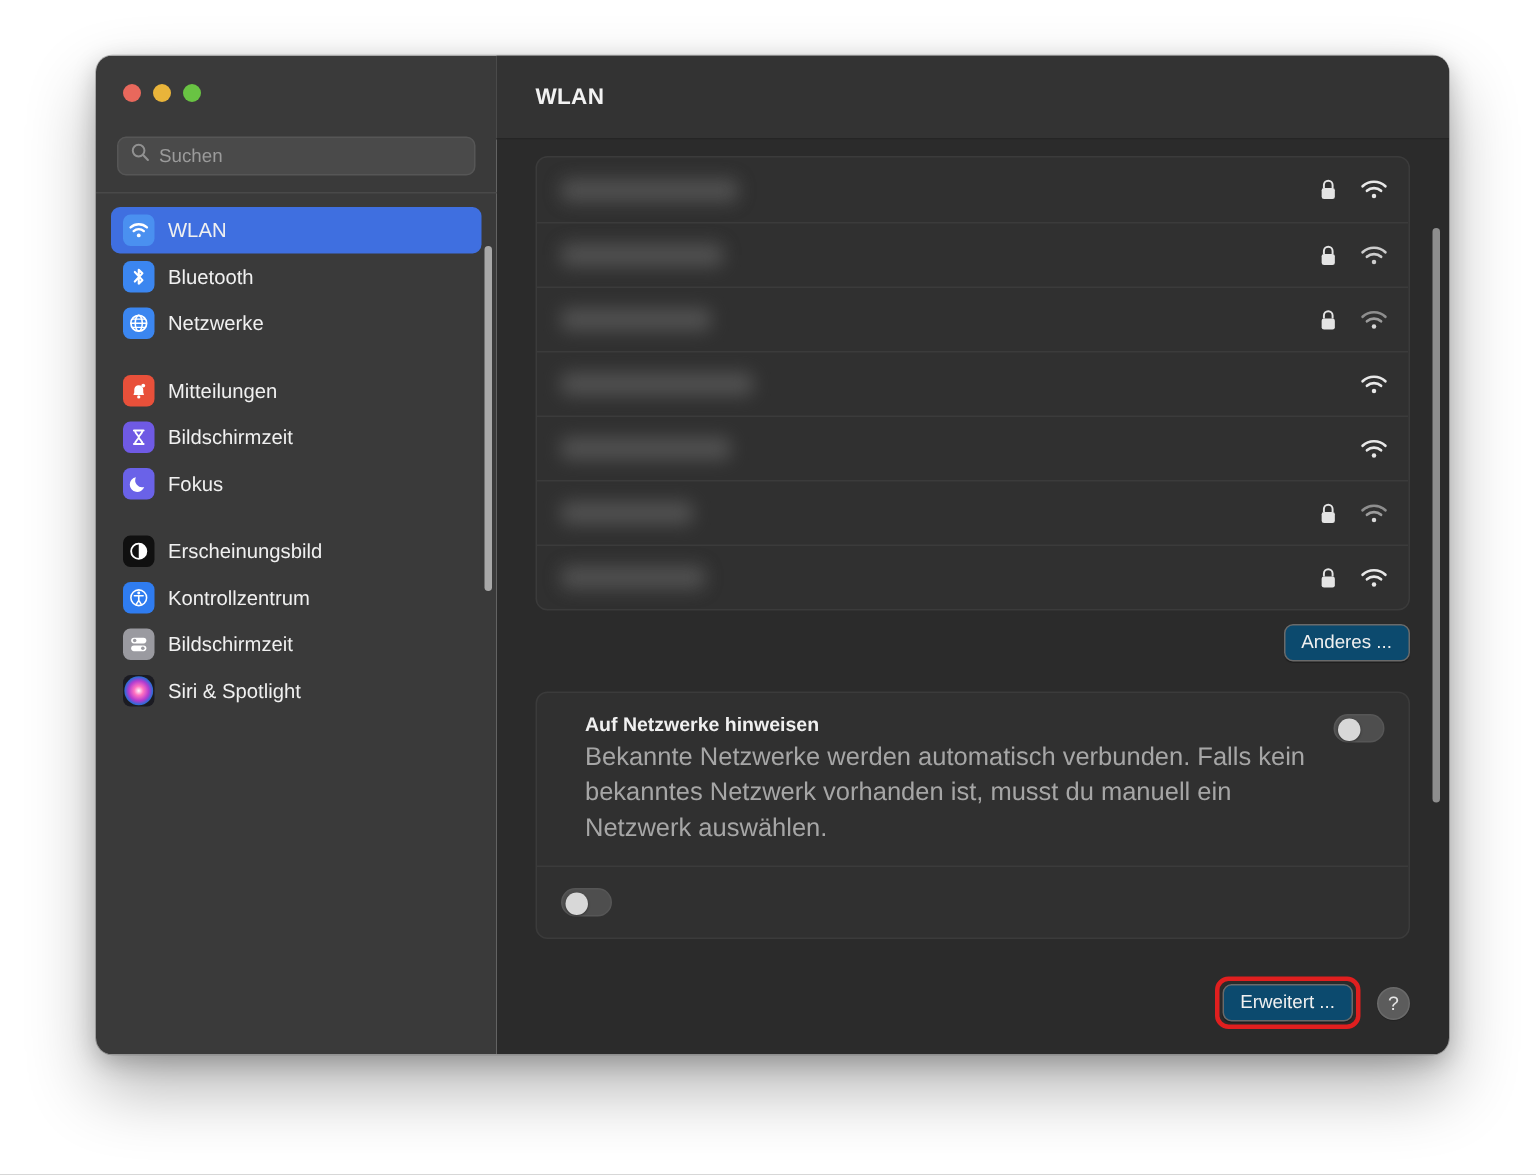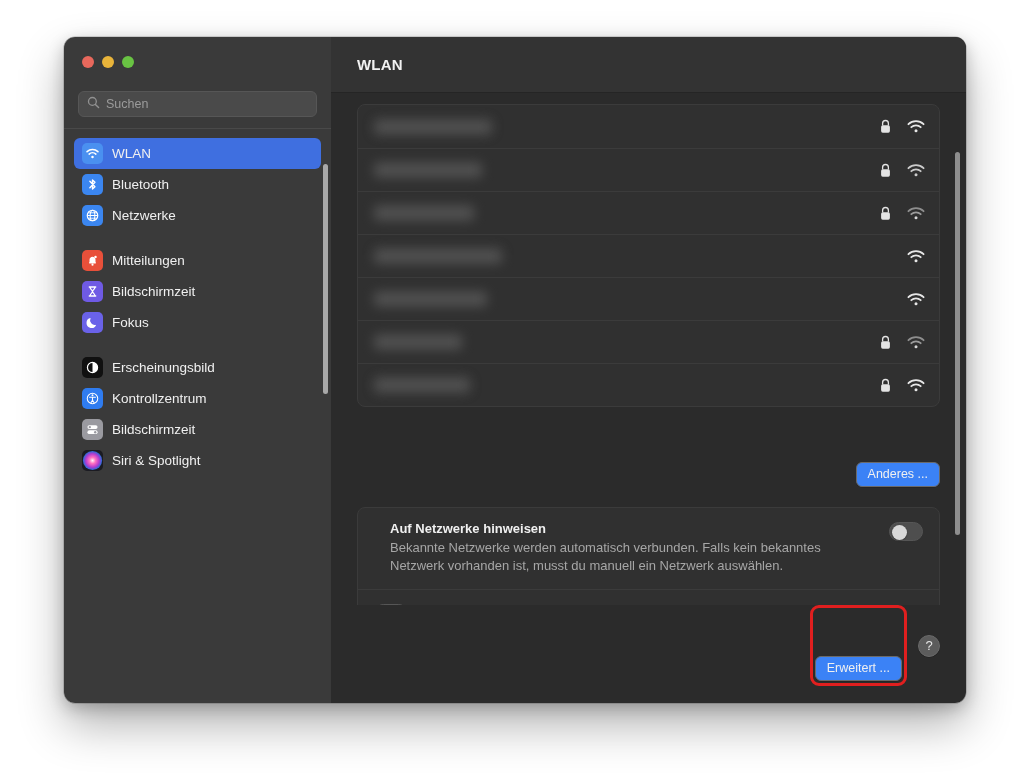--- a/index.html
+++ b/index.html
@@ -206,31 +206,30 @@
   .wifi-slot { width: 18px; height: 13px; }
 
   #anderes-row {
     display: flex;
     justify-content: flex-end;
     padding: 9px 0 0 0;
   }
 
   
   .push-btn {
-    background: #3b82f6;
+    background: #0c4a6e;
     border: 0.5px solid #6a6a6a;
     border-radius: 6px;
     color: #f0f0f0;
     font-family: "Liberation Sans", sans-serif;
     font-size: 12.5px;
     padding: 4px 11px 5px 11px;
     cursor: default;
     box-shadow: 0 0.5px 0.5px rgba(0,0,0,.28);
     white-space: nowrap;
-    margin-top: 46px;
   }
 
   
   #options-card {
     margin-top: 20px;
     background: #303030;
     border: 0.5px solid #3b3b3b;
     border-radius: 8px;
     overflow: hidden;
   }
@@ -244,21 +243,21 @@
   .opt-row:first-child { border-top: none; }
   .opt-text { flex: 1 1 auto; min-width: 0; margin-left: 16px; }
   .opt-title {
     color: #f0f0f0;
     font-size: 13px;
     font-weight: bold;
     margin-bottom: 3px;
   }
   .opt-desc {
     color: #a6a6a6;
-    font-size: 13px;
+    font-size: 17px;
     line-height: 1.38;
     max-width: 520px;
   }
 
   .toggle {
     flex: 0 0 auto;
     width: 34px; height: 19px;
     border-radius: 10px;
     background: #4e4e4e;
     border: 0.5px solid #565656;

